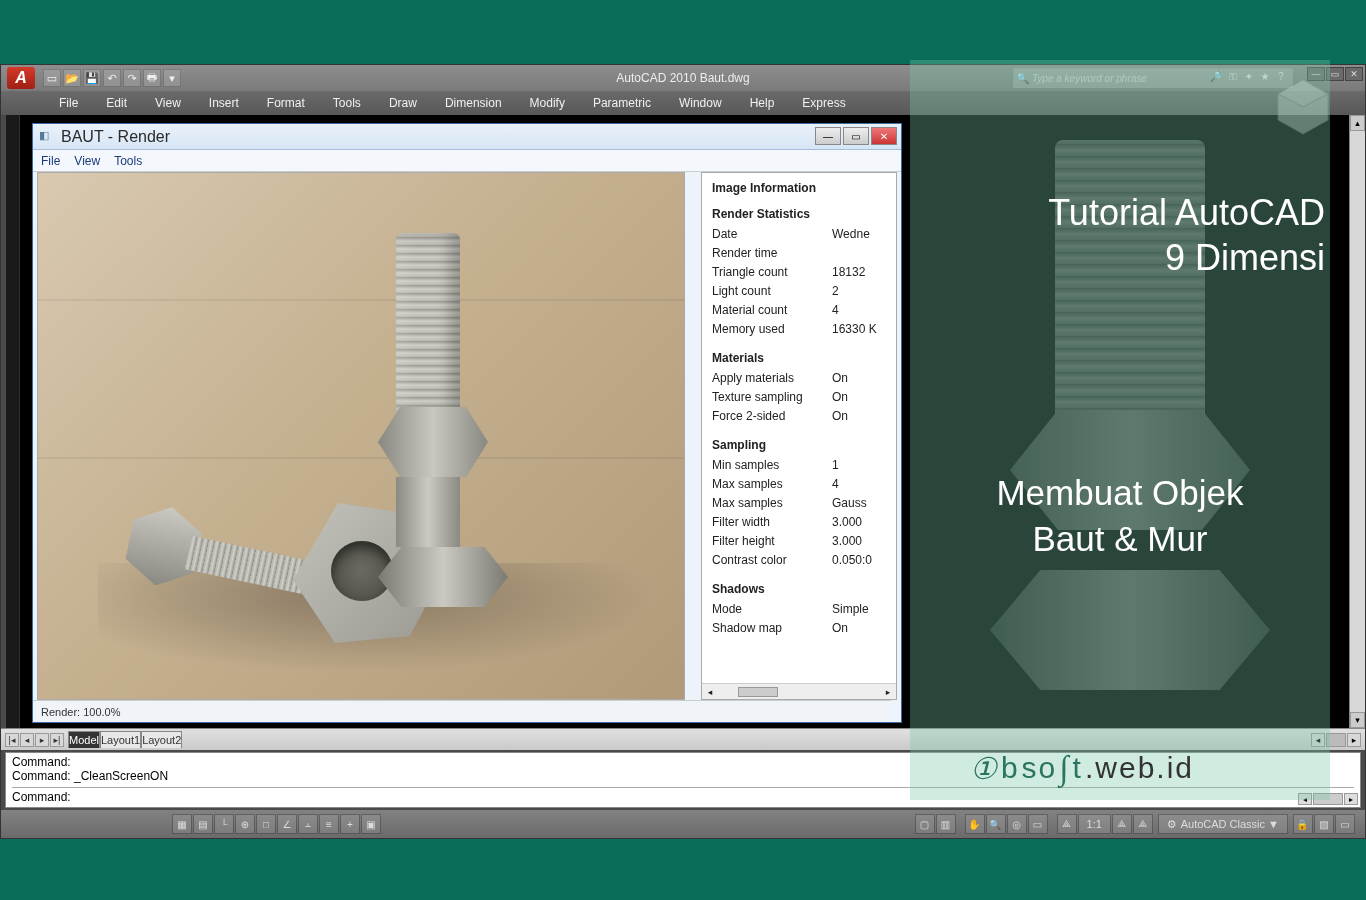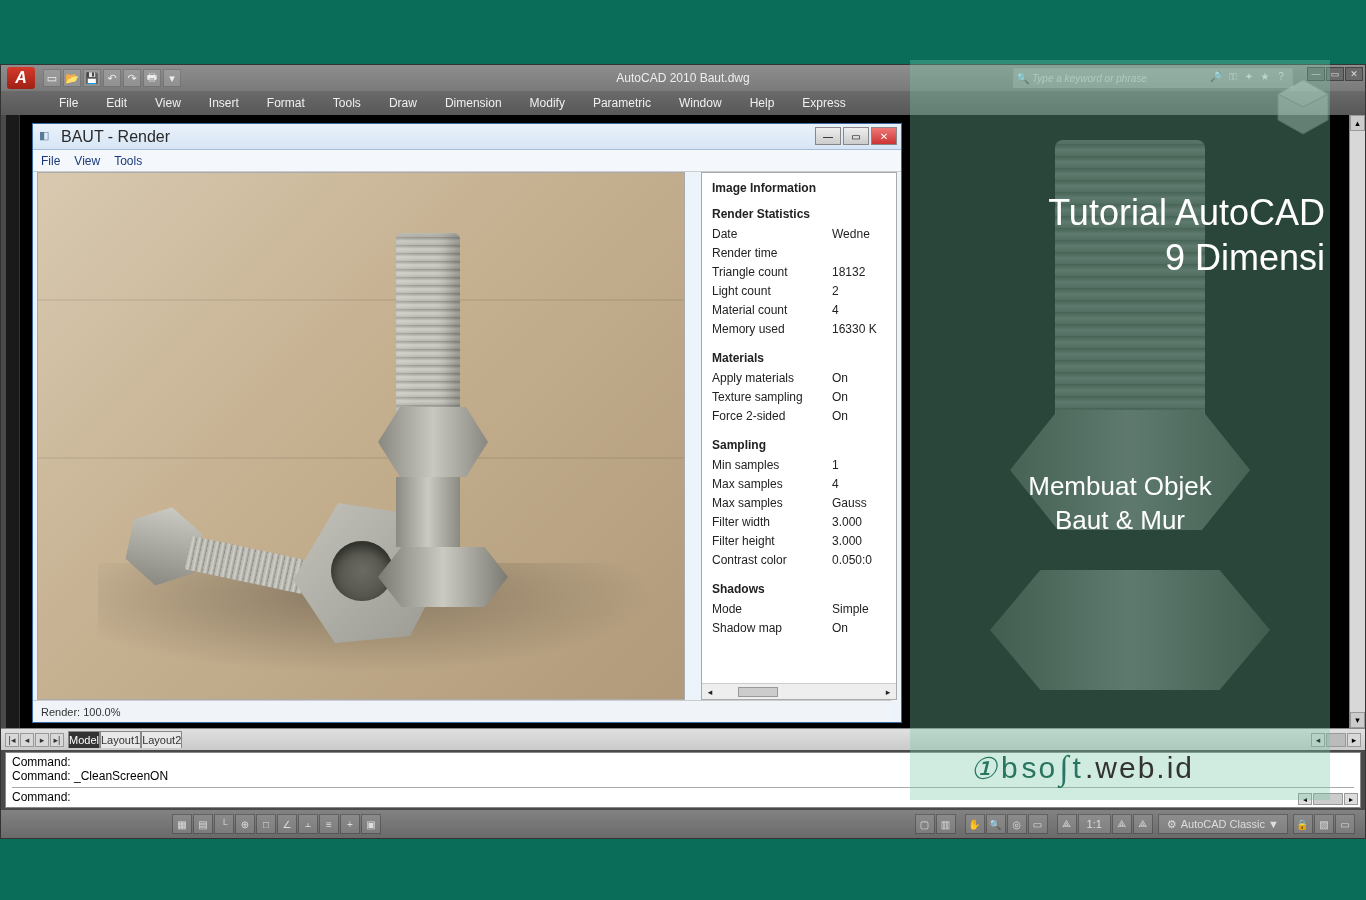--- a/index.html
+++ b/index.html
@@ -91,21 +91,21 @@
 .sb-btn { width: 20px; height: 20px; background: rgba(255,255,255,0.1); border: 1px solid rgba(0,0,0,0.3); display: flex; align-items: center; justify-content: center; font-size: 10px; }
 .sb-group { display: flex; gap: 1px; margin: 0 4px; }
 .sb-workspace { height: 20px; padding: 0 8px; background: rgba(255,255,255,0.12); border: 1px solid rgba(0,0,0,0.3); display: flex; align-items: center; gap: 4px; font-size: 11px; }
 
 .right-scrollbar { position: absolute; right: 0; top: 50px; bottom: 110px; width: 16px; background: #d8d8d8; border-left: 1px solid #888; }
 .right-scrollbar .up, .right-scrollbar .dn { height: 16px; background: #ccc; border: 1px solid #999; font-size: 9px; display: flex; align-items: center; justify-content: center; }
 
 .overlay-green { position: absolute; left: 910px; top: 60px; width: 420px; height: 740px; background: rgba(120,200,170,0.35); pointer-events: none; }
 .overlay-text { position: absolute; color: #ffffff; font-family: "Segoe UI", sans-serif; }
 .ot1 { top: 190px; left: 925px; width: 400px; font-size: 36px; text-align: right; line-height: 1.25; }
-.ot2 { top: 470px; left: 945px; width: 350px; font-size: 26px; text-align: center; line-height: 1.3; }
+.ot2 { top: 470px; left: 945px; width: 350px; font-size: 35px; text-align: center; line-height: 1.3; }
 .ot3 { top: 749px; left: 970px; font-size: 30px; color: #2a7560; letter-spacing: 2px; display: flex; align-items: center; gap: 2px; }
 .ot3 .ital { font-style: italic; font-family: Georgia, serif; }
 .ot3 .dark { color: #333; }
 .ot3 .stylef { font-style: italic; font-family: Georgia, serif; font-size: 34px; }
 
 .ghost-bolt { position: absolute; left: 980px; top: 140px; width: 300px; height: 600px; opacity: 0.35; pointer-events: none; }
 .ghost-bolt .gt { width: 150px; height: 280px; margin: 0 auto; background: repeating-linear-gradient(0deg,#9abaa8 0,#c0d8cb 6px,#7a9a88 12px); border-radius: 8px 8px 0 0; }
 .ghost-bolt .gn { width: 240px; height: 120px; margin: -10px auto 0; background: linear-gradient(90deg,#7a9a88,#c0d8cb,#7a9a88); clip-path: polygon(20% 0,80% 0,100% 50%,80% 100%,20% 100%,0 50%); }
 .ghost-bolt .gh { width: 280px; height: 120px; margin: 40px auto 0; background: linear-gradient(90deg,#6a8a78,#c0d8cb,#6a8a78); clip-path: polygon(18% 0,82% 0,100% 50%,82% 100%,18% 100%,0 50%); }
 

